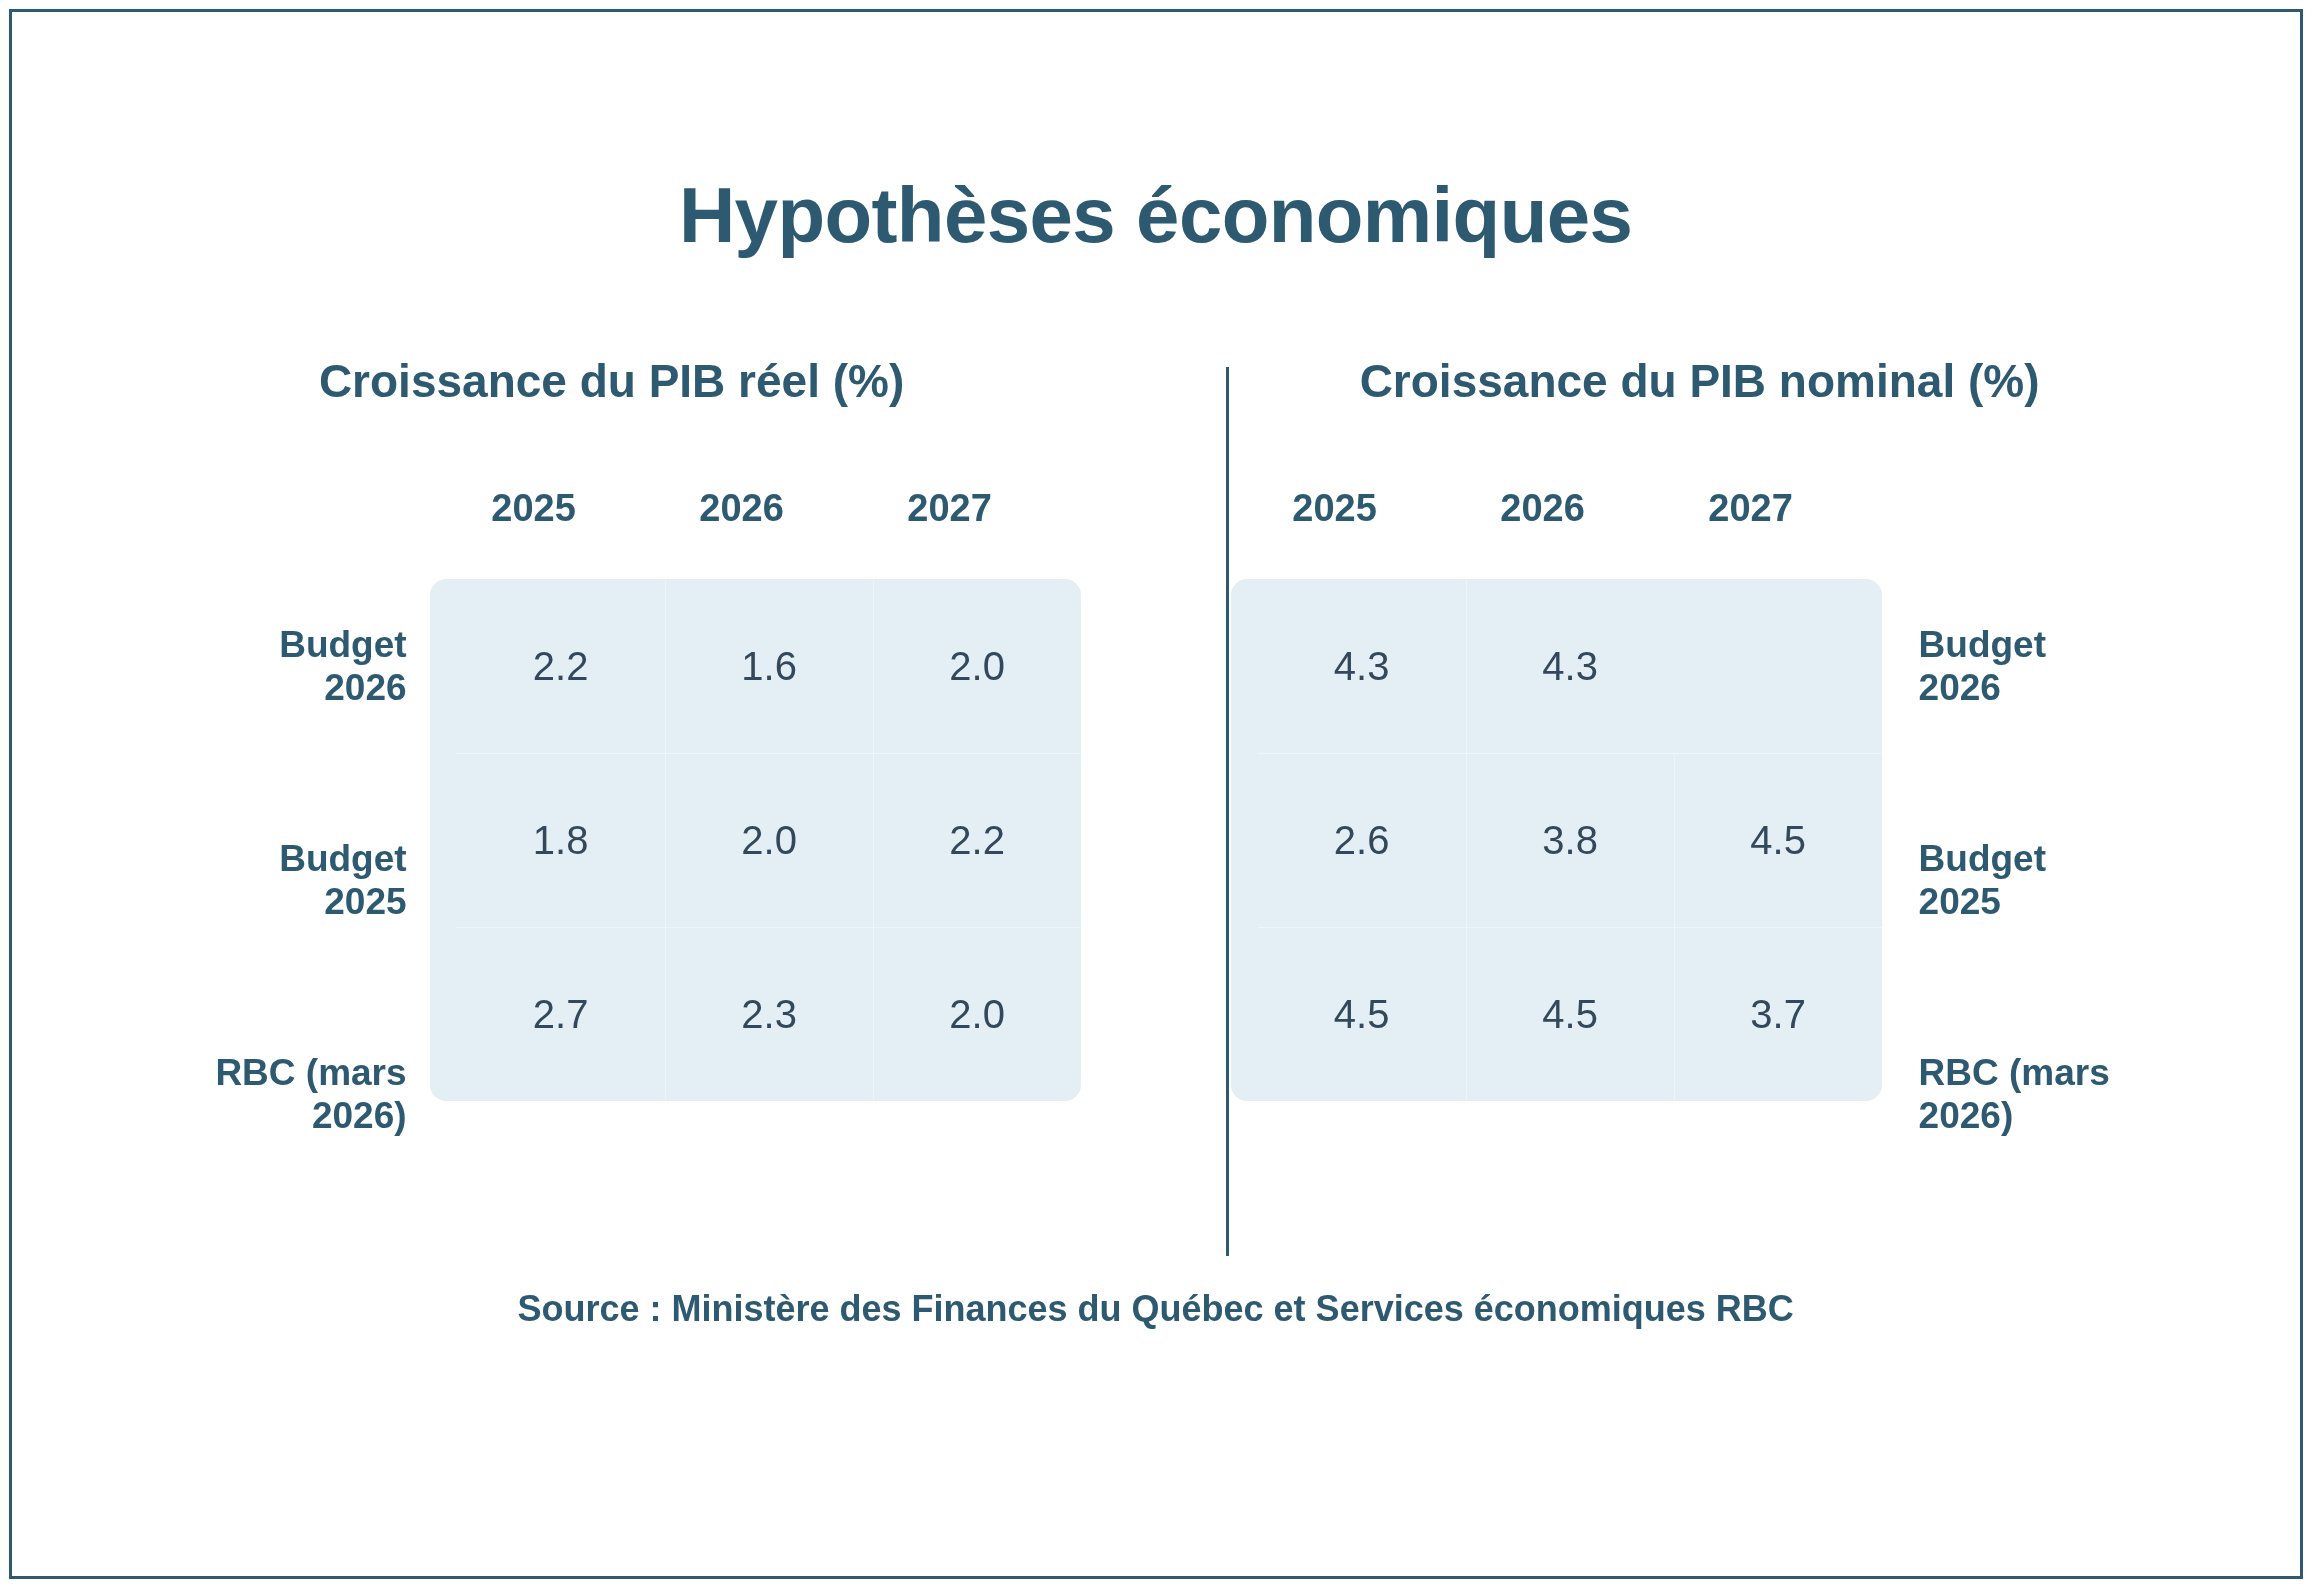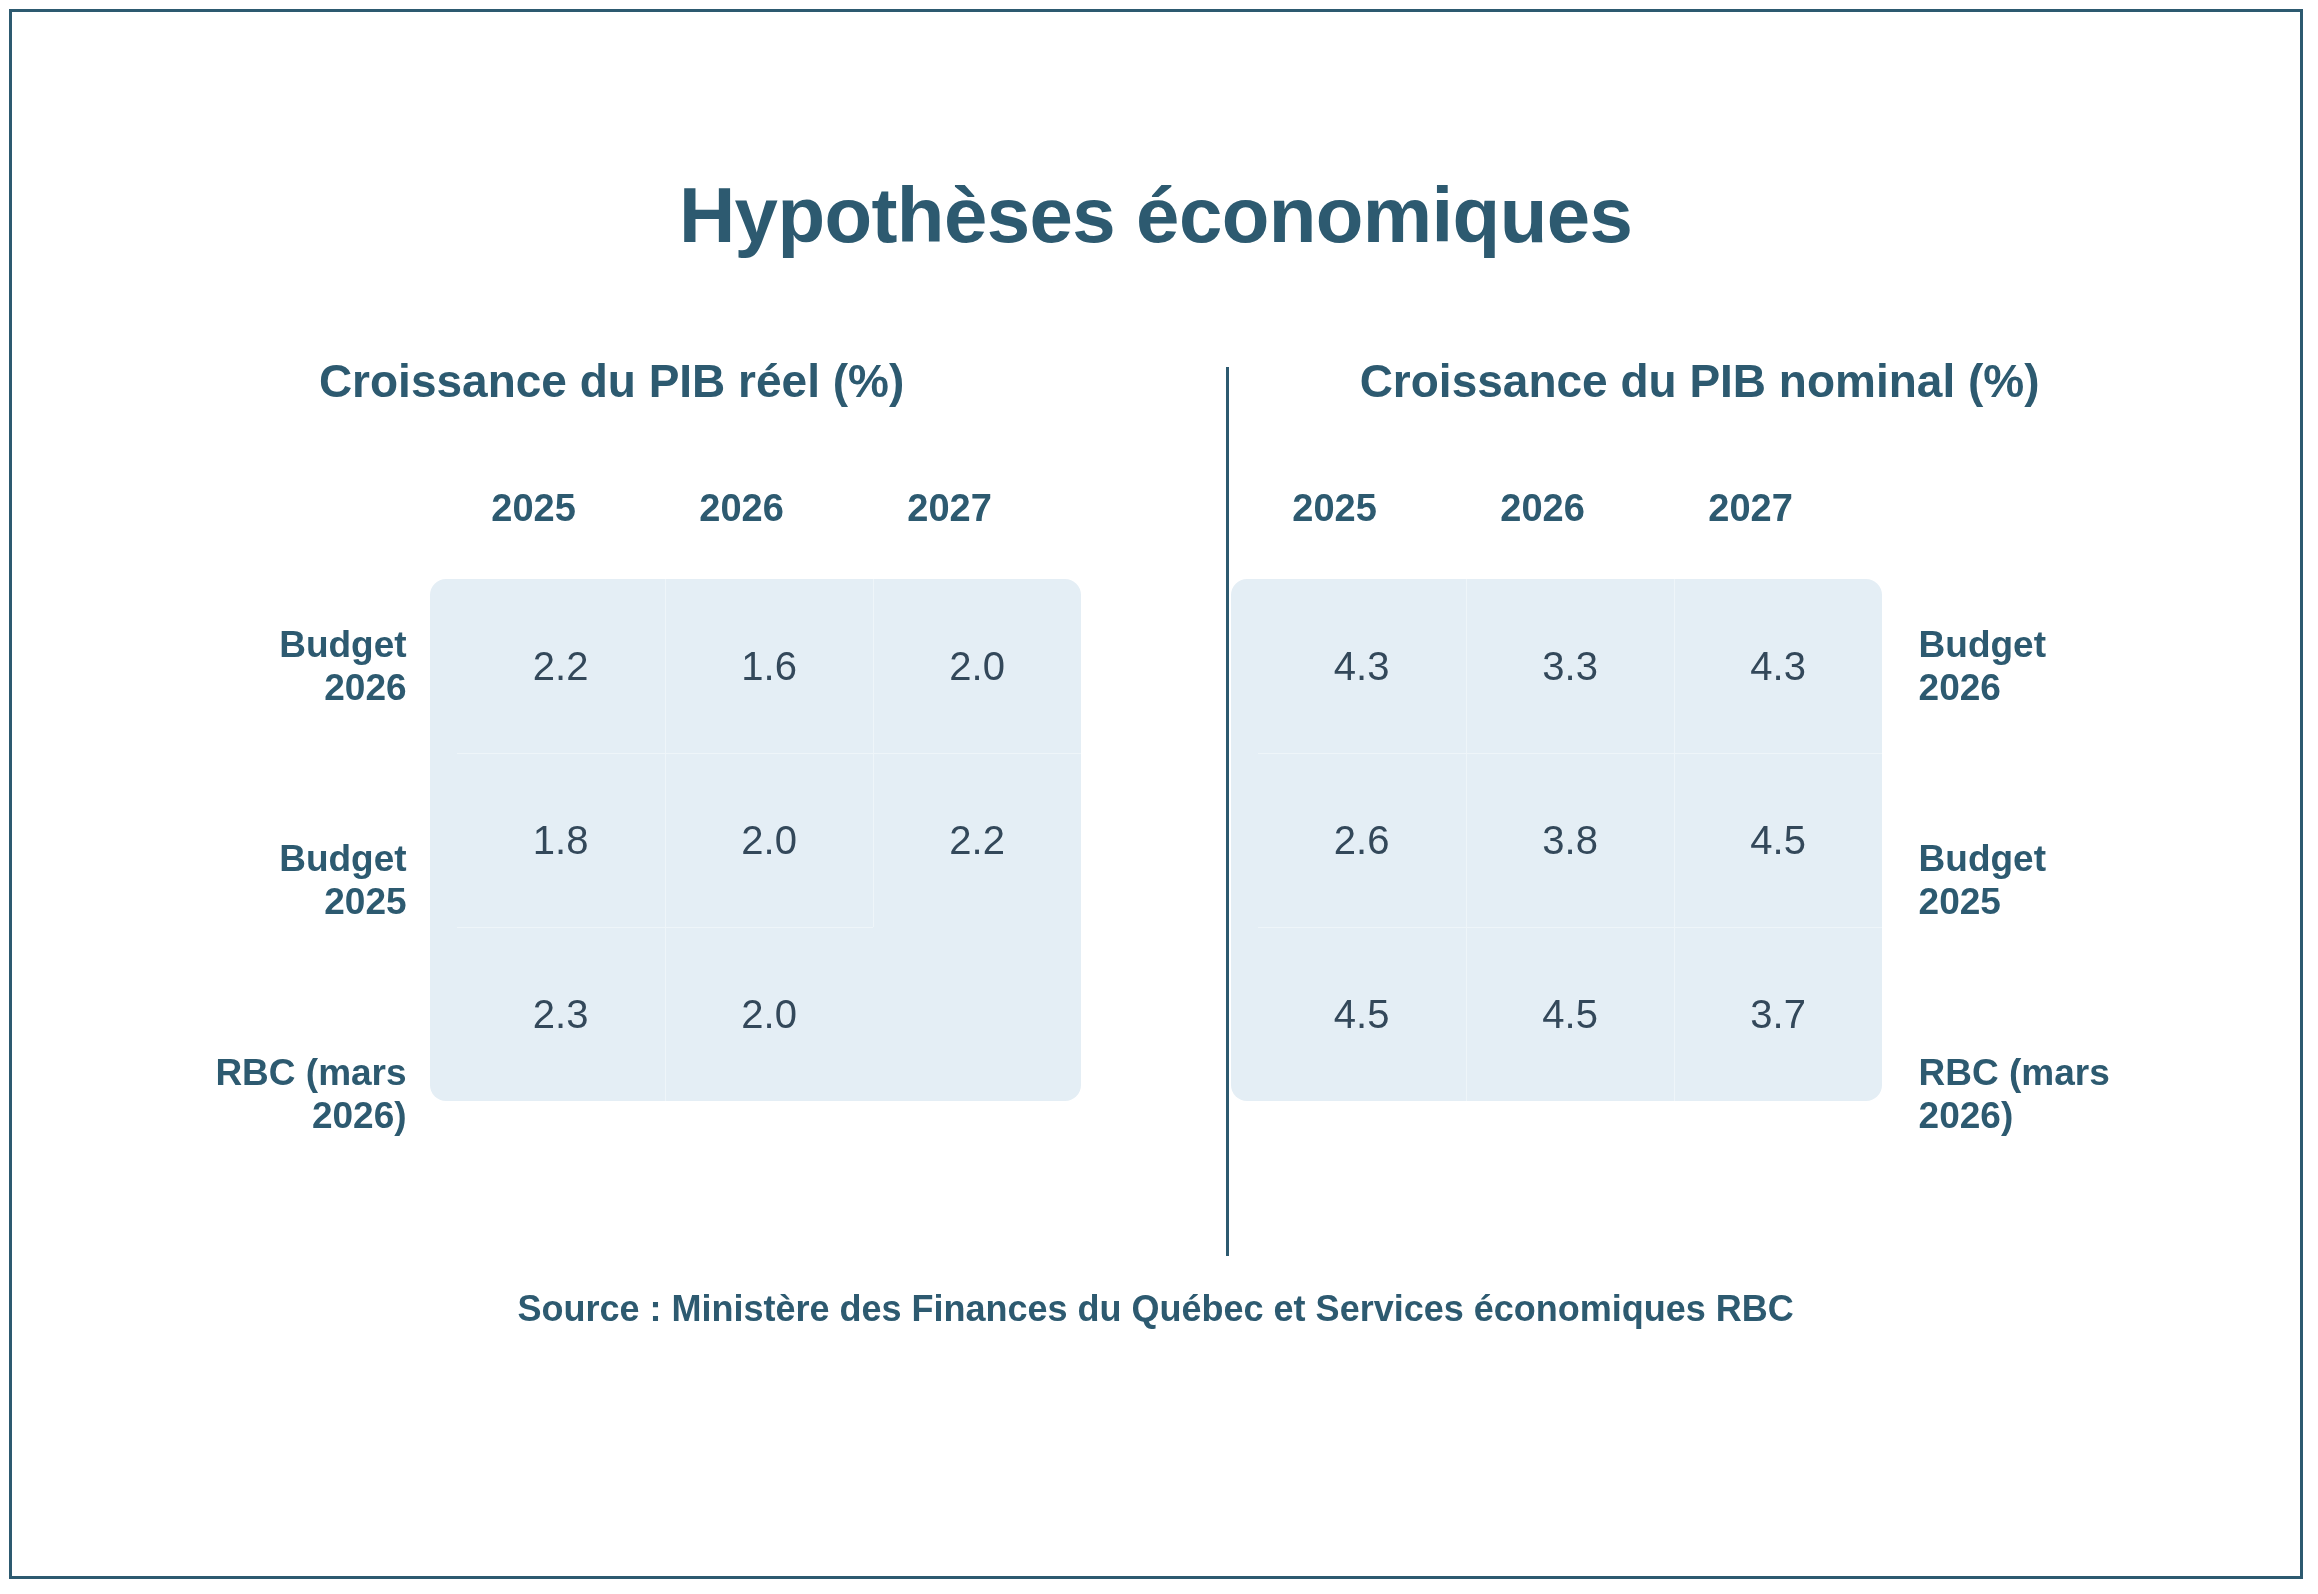--- a/index.html
+++ b/index.html
@@ -207,20 +207,21 @@
                 <div class="data-cell">2.2</div>
                 <div class="data-cell">1.6</div>
                 <div class="data-cell">2.0</div>
               </div>
               <div class="data-row">
                 <div class="data-cell">1.8</div>
                 <div class="data-cell">2.0</div>
                 <div class="data-cell">2.2</div>
               </div>
               <div class="data-row">
+                <div class="data-cell">2.7</div>
                 <div class="data-cell">2.3</div>
                 <div class="data-cell">2.0</div>
               </div>
             </div>
           </div>
 
         </div>
       </div>
 
       <div class="panel">
@@ -231,21 +232,20 @@
           <div class="table-block">
             <div class="year-row">
               <div class="year-cell">2025</div>
               <div class="year-cell">2026</div>
               <div class="year-cell">2027</div>
             </div>
 
             <div class="data-grid">
               <div class="data-row">
                 <div class="data-cell">4.3</div>
-                <div class="data-cell">3.3</div>
                 <div class="data-cell">4.3</div>
               </div>
               <div class="data-row">
                 <div class="data-cell">2.6</div>
                 <div class="data-cell">3.8</div>
                 <div class="data-cell">4.5</div>
               </div>
               <div class="data-row">
                 <div class="data-cell">4.5</div>
                 <div class="data-cell">4.5</div>

